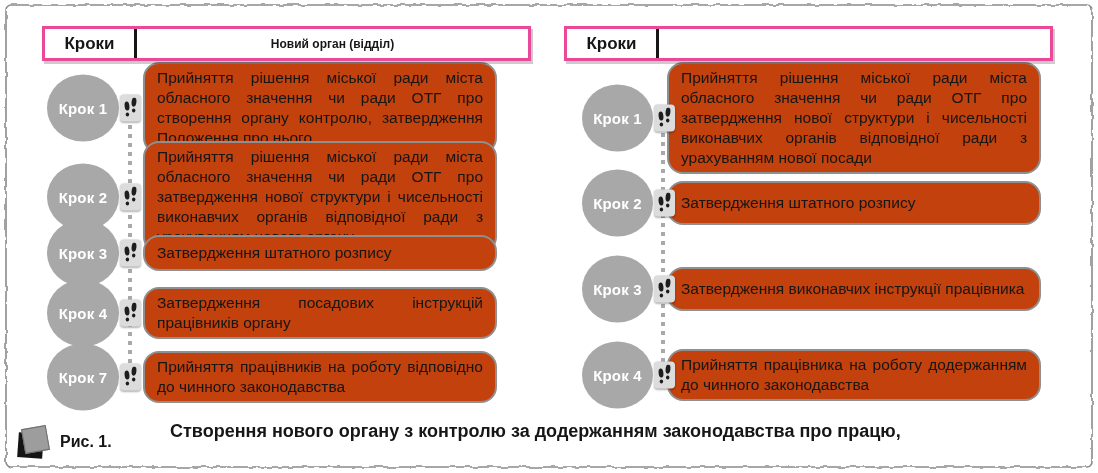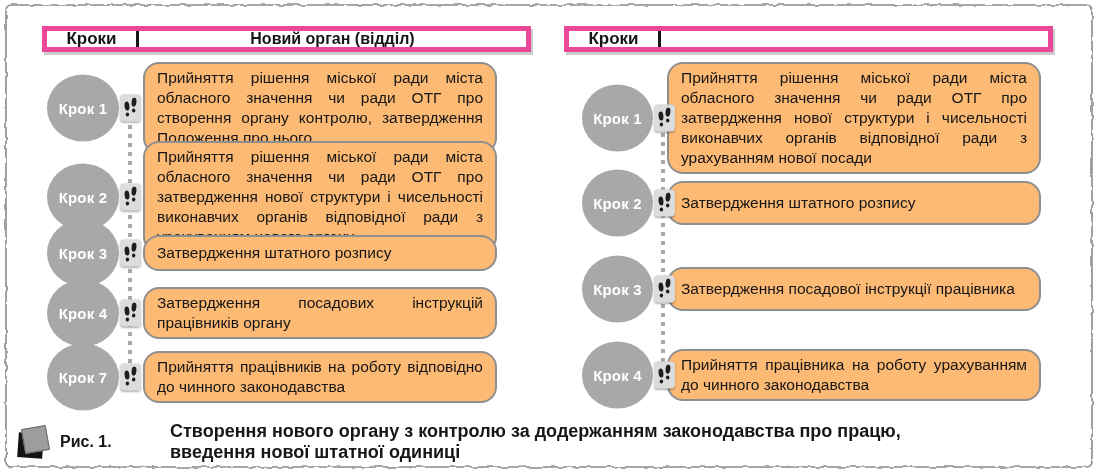--- a/index.html
+++ b/index.html
@@ -14,33 +14,33 @@
   
   .frame-svg { position: absolute; inset: 0; pointer-events: none; z-index: 50; }
 
   
   .col { position: absolute; top: 0; height: 473px; }
   .col-left  { left: 40px;  width: 472px; }
   .col-right { left: 562px; width: 500px; }
 
   
   .hdr {
-    position: absolute; top: 26px; left: 2px; width: 489px; height: 26px;
-    border: 5px solid #ec4899; background: #ffffff; display: flex;
+    position: absolute; top: 26px; left: 2px; width: 489px; height: 35px;
+    border: 3px solid #ec4899; background: #ffffff; display: flex;
     box-shadow: 2px 3px 0 rgba(0,0,0,0.20);
     z-index: 3;
   }
   .hdr-steps {
     width: 92px; border-right: 3px solid #161616;
     display: flex; align-items: center; justify-content: center;
     font-weight: bold; font-size: 17px;
   }
   .hdr-title {
     flex: 1; display: flex; align-items: center; justify-content: center;
-    font-weight: bold; font-size: 16px;
+    font-weight: bold; font-size: 12px;
   }
 
   
   .dots {
     position: absolute; width: 4px; z-index: 0;
     background: repeating-linear-gradient(to bottom, #a9a9a9 0 4px, transparent 4px 9px);
   }
   .col-left  .dots { left: 88px; top: 98px;  height: 281px; }
   .col-right .dots { left: 99px; top: 106px; height: 270px; }
 
@@ -59,21 +59,21 @@
   .ficon {
     position: absolute; top: 50%; transform: translateY(-50%);
     width: 21px; height: 27px; background: #dcdcdc; border-radius: 4px;
     display: flex; align-items: center; justify-content: center;
     box-shadow: 0 1px 2px rgba(0,0,0,0.3);
     z-index: 2;
   }
   .col-left  .ficon { left: 80px; }
   .col-right .ficon { left: 92px; }
   .box {
-    background: #fdba74; border: 2px solid #8f8f8f; border-radius: 16px;
+    background: #c2410c; border: 2px solid #8f8f8f; border-radius: 16px;
     padding: 4px 12px; display: flex; align-items: center;
     position: relative; z-index: 1;
     font-size: 15.5px; line-height: 20px;
   }
   .col-left  .box { margin-left: 103px; width: 354px; }
   .col-right .box { margin-left: 105px; width: 374px; }
   .box span { width: 100%; text-align: justify; }
 
   
   .caption { position: absolute; left: 0; top: 418px; width: 100%; z-index: 3; }
@@ -258,46 +258,45 @@
         <svg width="15" height="21" viewBox="0 0 15 21">
           <g fill="#1d1d1d">
             <ellipse cx="4" cy="8.5" rx="2.4" ry="4.6" transform="rotate(-6 4 8.5)"></ellipse>
             <ellipse cx="4.4" cy="17" rx="1.7" ry="2.1"></ellipse>
             <ellipse cx="11" cy="4.6" rx="2.4" ry="4.6" transform="rotate(6 11 4.6)"></ellipse>
             <ellipse cx="10.7" cy="13" rx="1.7" ry="2.1"></ellipse>
           </g>
         </svg>
       </div>
     <div class="box" style="min-height:44px">
-        <span>Затвердження посадової інструкції працівника</span>
+        <span>Затвердження виконавчих інструкції працівника</span>
       </div>
   </div>
 
   <div class="step" style="top:349px">
     <div class="circle">
         <span>Крок 4</span>
       </div>
     <div class="ficon">
         <svg width="15" height="21" viewBox="0 0 15 21">
           <g fill="#1d1d1d">
             <ellipse cx="4" cy="8.5" rx="2.4" ry="4.6" transform="rotate(-6 4 8.5)"></ellipse>
             <ellipse cx="4.4" cy="17" rx="1.7" ry="2.1"></ellipse>
             <ellipse cx="11" cy="4.6" rx="2.4" ry="4.6" transform="rotate(6 11 4.6)"></ellipse>
             <ellipse cx="10.7" cy="13" rx="1.7" ry="2.1"></ellipse>
           </g>
         </svg>
       </div>
     <div class="box" style="min-height:52px">
-        <span>Прийняття працівника на роботу урахуванням до чинного законодавства</span>
+        <span>Прийняття працівника на роботу додержанням до чинного законодавства</span>
       </div>
   </div>
 </div>
 
 <div class="caption">
   <div class="fig-label">
     <div class="fig-icon"></div>
     <div class="fig-label-text">Рис. 1.</div>
   </div>
   <div class="cap-text">
     <div>Створення нового органу з контролю за додержанням законодавства про працю,</div>
-    <div>введення нової штатної одиниці</div>
   </div>
 </div>
 
 </body></html>

